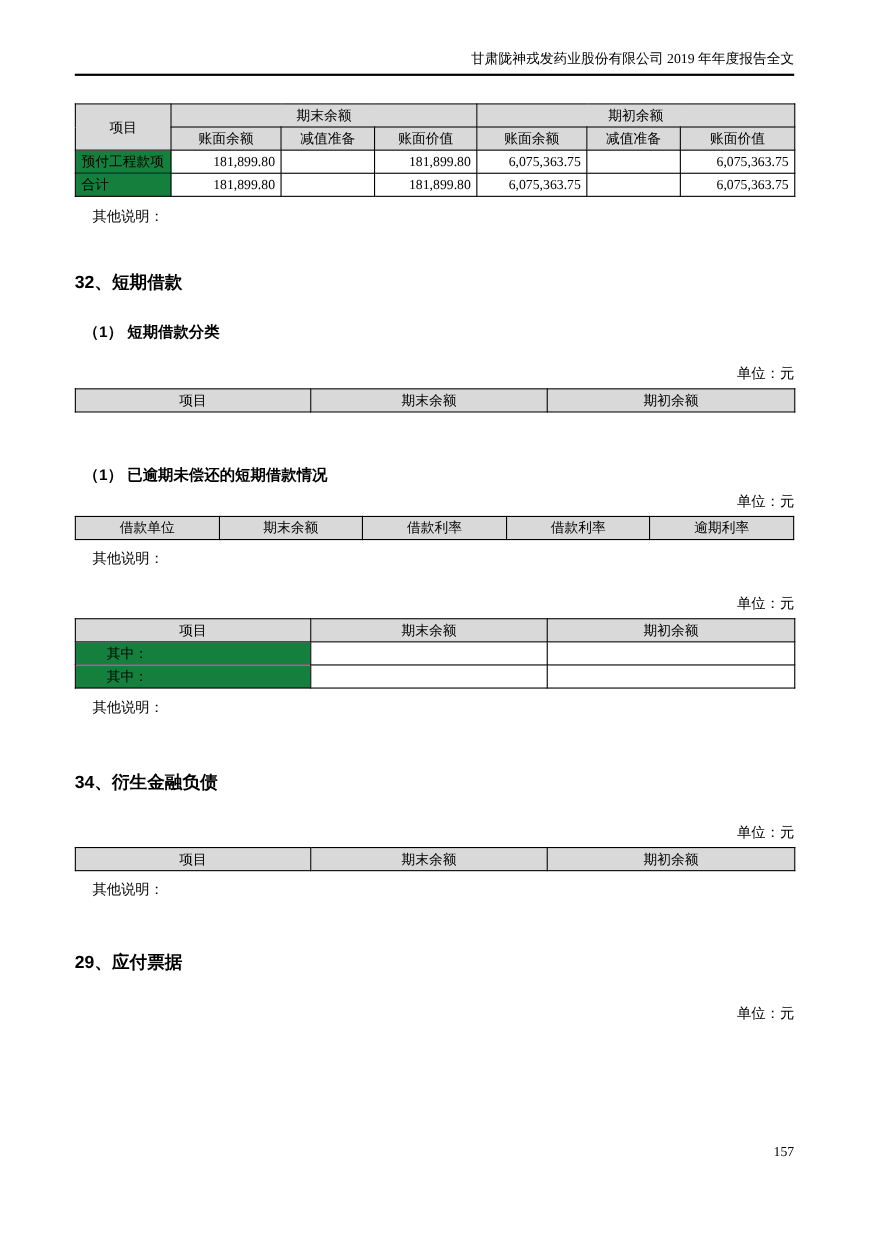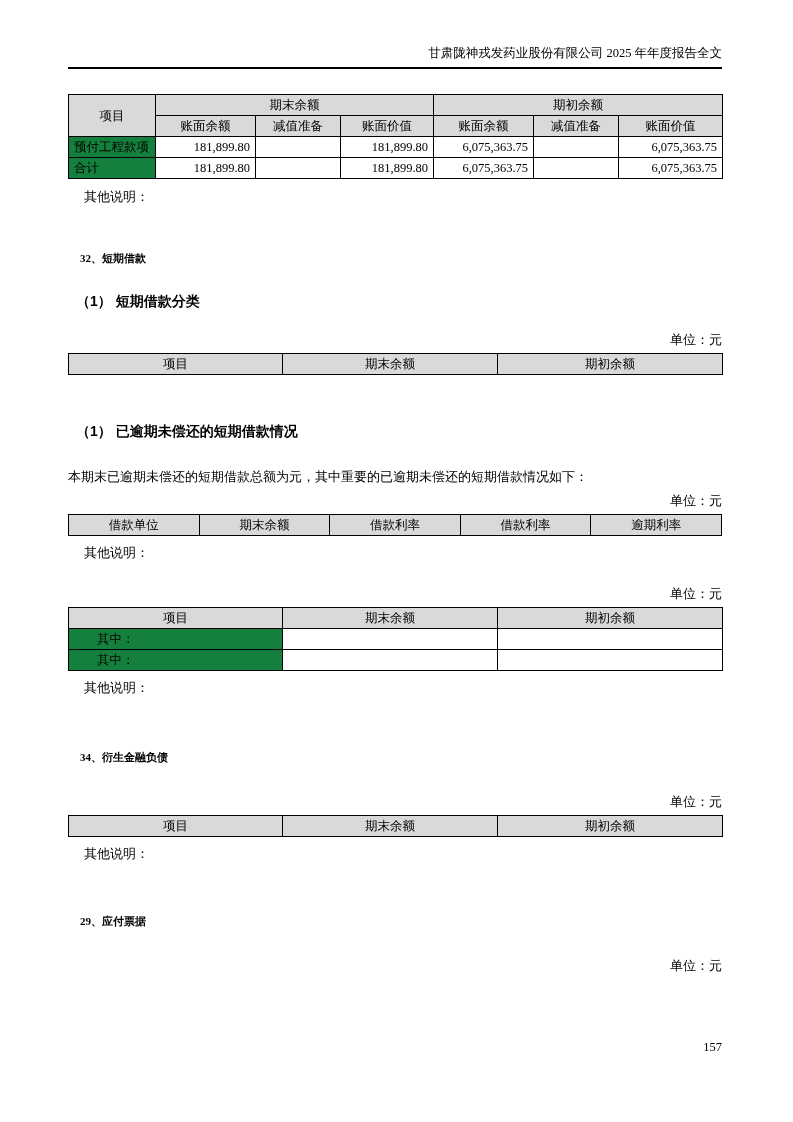--- a/index.html
+++ b/index.html
@@ -38,23 +38,23 @@
     overflow: hidden;
     white-space: nowrap;
   }
   th { background: #d9d9d9; text-align: center; }
   td.gray { background: #15803d; }
   td.item { text-align: left; }
   td.indent { padding-left: 28px; }
   td.num { text-align: right; font-family: "Liberation Serif", serif; }
 
   h2 {
-    font-family: Liberation Serif, serif;
-    font-size: 11px; font-weight: bold;
-    margin: 12px; line-height: 18px;
+    font-family: Liberation Sans, sans-serif;
+    font-size: 16px; font-weight: bold;
+    margin: 0; line-height: 18px;
   }
   h3 {
     font-family: "Liberation Sans", sans-serif;
     font-size: 14px; font-weight: bold;
     margin: 0; padding-left: 8px; line-height: 17px;
   }
   .note { font-size: 13px; margin: 16px; line-height: 17px; }
   .para { font-size: 13px; margin: 0; line-height: 17px; }
   .unit { text-align: right; font-size: 13px; line-height: 16px; }
 
@@ -80,21 +80,21 @@
   .page-number {
     position: absolute;
     top: 1040px; right: 71px;
     font-size: 12.5px;
   }
 </style>
 </head>
 <body>
 
 <div class="page-header">
-  <span>甘肃陇神戎发药业股份有限公司 2025 年年度报告全文</span>
+  <span>甘肃陇神戎发药业股份有限公司 2019 年年度报告全文</span>
 </div>
 
 <div class="content">
 
   <table class="mt-tbl1">
     <colgroup>
       <col style="width:87px">
         <col style="width:100px">
         <col style="width:85px">
         <col style="width:93px">
@@ -153,21 +153,20 @@
     <thead>
       <tr>
         <th>项目</th>
         <th>期末余额</th>
         <th>期初余额</th>
       </tr>
     </thead>
   </table>
 
   <h3 class="mt-h322">（1） 已逾期未偿还的短期借款情况</h3>
-  <p class="para mt-para">本期末已逾期未偿还的短期借款总额为元，其中重要的已逾期未偿还的短期借款情况如下：</p>
   <div class="unit mt-unit2">单位：元</div>
   <table>
     <colgroup>
         <col style="width:20%">
         <col style="width:20%">
         <col style="width:20%">
         <col style="width:20%">
         <col style="width:20%">
       </colgroup>
     <thead>

